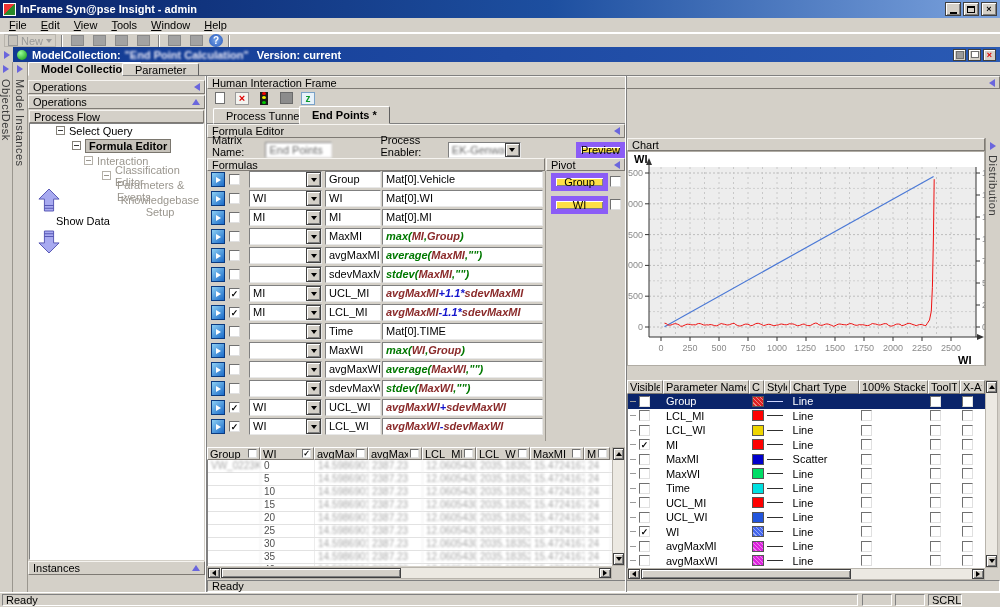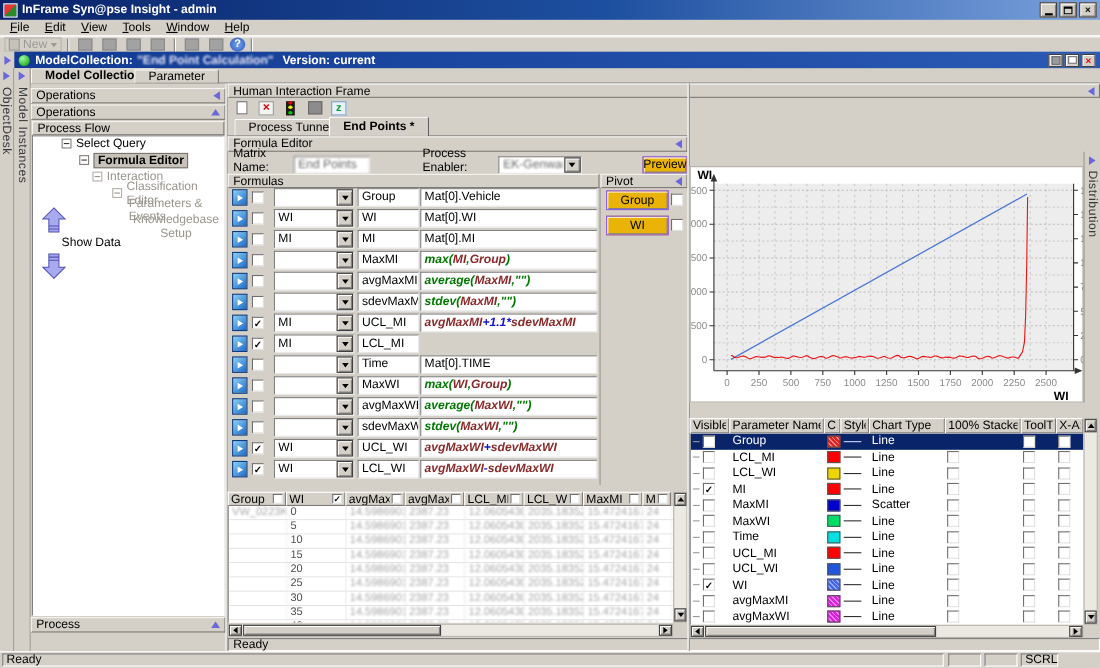--- a/index.html
+++ b/index.html
@@ -50,21 +50,21 @@
 .trow.dim { color:#9a968e; }
 .trow.dim .exp { border-color:#b4b0a8; } .trow.dim .exp::after{ background:#9a968e; }
 .trow.sel .lbl { background:#c6c2ba; border:1px solid #7a766e; font-weight:bold; padding:0 3px; }
 
 
 .field { background:#fff; border:1px solid; border-color:#808080 #e8e8e8 #e8e8e8 #808080; padding:1px 3px; overflow:hidden; white-space:nowrap; }
 .combo { position:relative; background:#fff; border:1px solid; border-color:#808080 #e8e8e8 #e8e8e8 #808080; }
 .combo .cval { position:absolute; left:3px; top:1px; right:16px; overflow:hidden; white-space:nowrap; }
 .cbtn { position:absolute; right:0; top:0; bottom:0; width:15px; background:#d4d0c8; border:1px solid #404040; box-shadow:inset 1px 1px 0 #fff, inset -1px -1px 0 #808080; display:flex; align-items:center; justify-content:center; }
 .cbtn::after { content:""; width:0; height:0; border-left:3px solid transparent; border-right:3px solid transparent; border-top:4px solid #000; }
-.btn { background:#eab308; border:1px solid #8b5cf6; box-shadow:inset 1px 1px 0 #fff, inset -1px -1px 0 #808080; display:flex; align-items:center; justify-content:center; }
+.btn { background:#fde047; border:5px solid #8b5cf6; box-shadow:inset 1px 1px 0 #fff, inset -1px -1px 0 #808080; display:flex; align-items:center; justify-content:center; }
 .cb { width:11px; height:11px; background:#fff; border:1px solid; border-color:#707070 #e0e0e0 #e0e0e0 #707070; font-size:9px; line-height:10px; text-align:center; flex:none; }
 .cb.checked::after { content:"✓"; font-weight:bold; }
 .blurtxt { filter:blur(.9px); color:#6a6a6a; }
 
 
 .frow { position:absolute; left:0; width:336px; height:17px; }
 .ficon { position:absolute; left:2px; top:1px; width:14px; height:15px; background:linear-gradient(135deg,#8ed0f4,#1a6ac8); border:1px solid #0a3a80; display:flex; align-items:center; justify-content:center; }
 .ficon::after { content:""; width:0; height:0; border-top:3px solid transparent; border-bottom:3px solid transparent; border-left:5px solid #fff; }
 .frow .cb { position:absolute; left:20px; top:3px; }
 .fcombo { position:absolute; left:40px; top:0; width:73px; height:17px; }
@@ -267,21 +267,21 @@
         <span class="lbl">Parameters &amp; Events</span>
       </div>
       <div class="trow dim" style="left: 87px; top: 75px; text-align: center;">
         <span class="lbl">Knowledgebase Setup</span>
       </div>
       <div class="trow" style="left: 26px; top: 90px;">
         <span class="lbl">Show Data</span>
       </div>
     </div>
   <div class="hdr abs" style="left:28px;top:561px;width:177px;height:14px">
-    <span>Process</span>
+    <span>Instances</span>
       <span class="spacer"></span>
       <span class="pt-up"></span>
   </div>
 
   <div class="splitter abs" style="left:205px;top:76px;width:2px;height:516px"></div>
 
   <div class="abs" style="left:207px;top:76px;width:793px;height:516px;background:#d4d0c8"></div>
   <div class="hdr abs" style="left:207px;top:76px;width:793px;height:13px">
     <span>Human Interaction Frame</span>
       <span class="spacer"></span>
@@ -407,20 +407,21 @@
         <span class="field fformula"><span class="seg-var">avgMaxMI</span><span class="seg-op">+1.1*</span><span class="seg-var">sdevMaxMI</span></span>
       </div>
       <div class="frow" style="top: 133px;">
         <span class="ficon"></span>
         <span class="cb checked"></span>
         <span class="combo fcombo">
           <span class="cval">MI</span>
           <span class="cbtn"></span>
         </span>
         <span class="field fname">LCL_MI</span>
+        <span class="field fformula"><span class="seg-var">avgMaxMI</span><span class="seg-op">-1.1*</span><span class="seg-var">sdevMaxMI</span></span>
       </div>
       <div class="frow" style="top: 152px;">
         <span class="ficon"></span>
         <span class="cb"></span>
         <span class="combo fcombo">
           <span class="cval"></span>
           <span class="cbtn"></span>
         </span>
         <span class="field fname">Time</span>
         <span class="field fformula"><span class="seg-plain">Mat[0].TIME</span></span>
@@ -626,20 +627,23 @@
     <span class="sbtn" style="right:0;top:0;width:12px;height:10px">
         <span class="t-right"></span>
       </span>
   </div>
   <div id="hif-ready" class="abs" style="left:207px;top:580px;width:793px;height:12px">
     <span>Ready</span>
   </div>
 
   <div class="splitter abs" style="left:625px;top:76px;width:2px;height:516px"></div>
 
+  <div class="hdr abs" style="left:627px;top:138px;width:358px;height:13px">
+    <span>Chart</span>
+  </div>
   <div id="chart-box" class="abs" style="left:627px;top:151px;width:358px;height:215px"><svg width="358" height="215" viewBox="0 0 358 215">
         <rect x="21" y="15" width="327" height="170" fill="#ededed"></rect>
         <line x1="21" x2="348" y1="159.6" y2="159.6" stroke="#cfcfcf" stroke-dasharray="2,2"></line>
         <line x1="21" x2="348" y1="128.8" y2="128.8" stroke="#cfcfcf" stroke-dasharray="2,2"></line>
         <line x1="21" x2="348" y1="98" y2="98" stroke="#cfcfcf" stroke-dasharray="2,2"></line>
         <line x1="21" x2="348" y1="67.2" y2="67.2" stroke="#cfcfcf" stroke-dasharray="2,2"></line>
         <line x1="21" x2="348" y1="36.400000000000006" y2="36.400000000000006" stroke="#cfcfcf" stroke-dasharray="2,2"></line>
         <line x1="21" x2="348" y1="175" y2="175" stroke="#bdbdbd" stroke-dasharray="2,2"></line>
         <line x1="21" x2="348" y1="144.2" y2="144.2" stroke="#bdbdbd" stroke-dasharray="2,2"></line>
         <line x1="21" x2="348" y1="113.4" y2="113.4" stroke="#bdbdbd" stroke-dasharray="2,2"></line>

